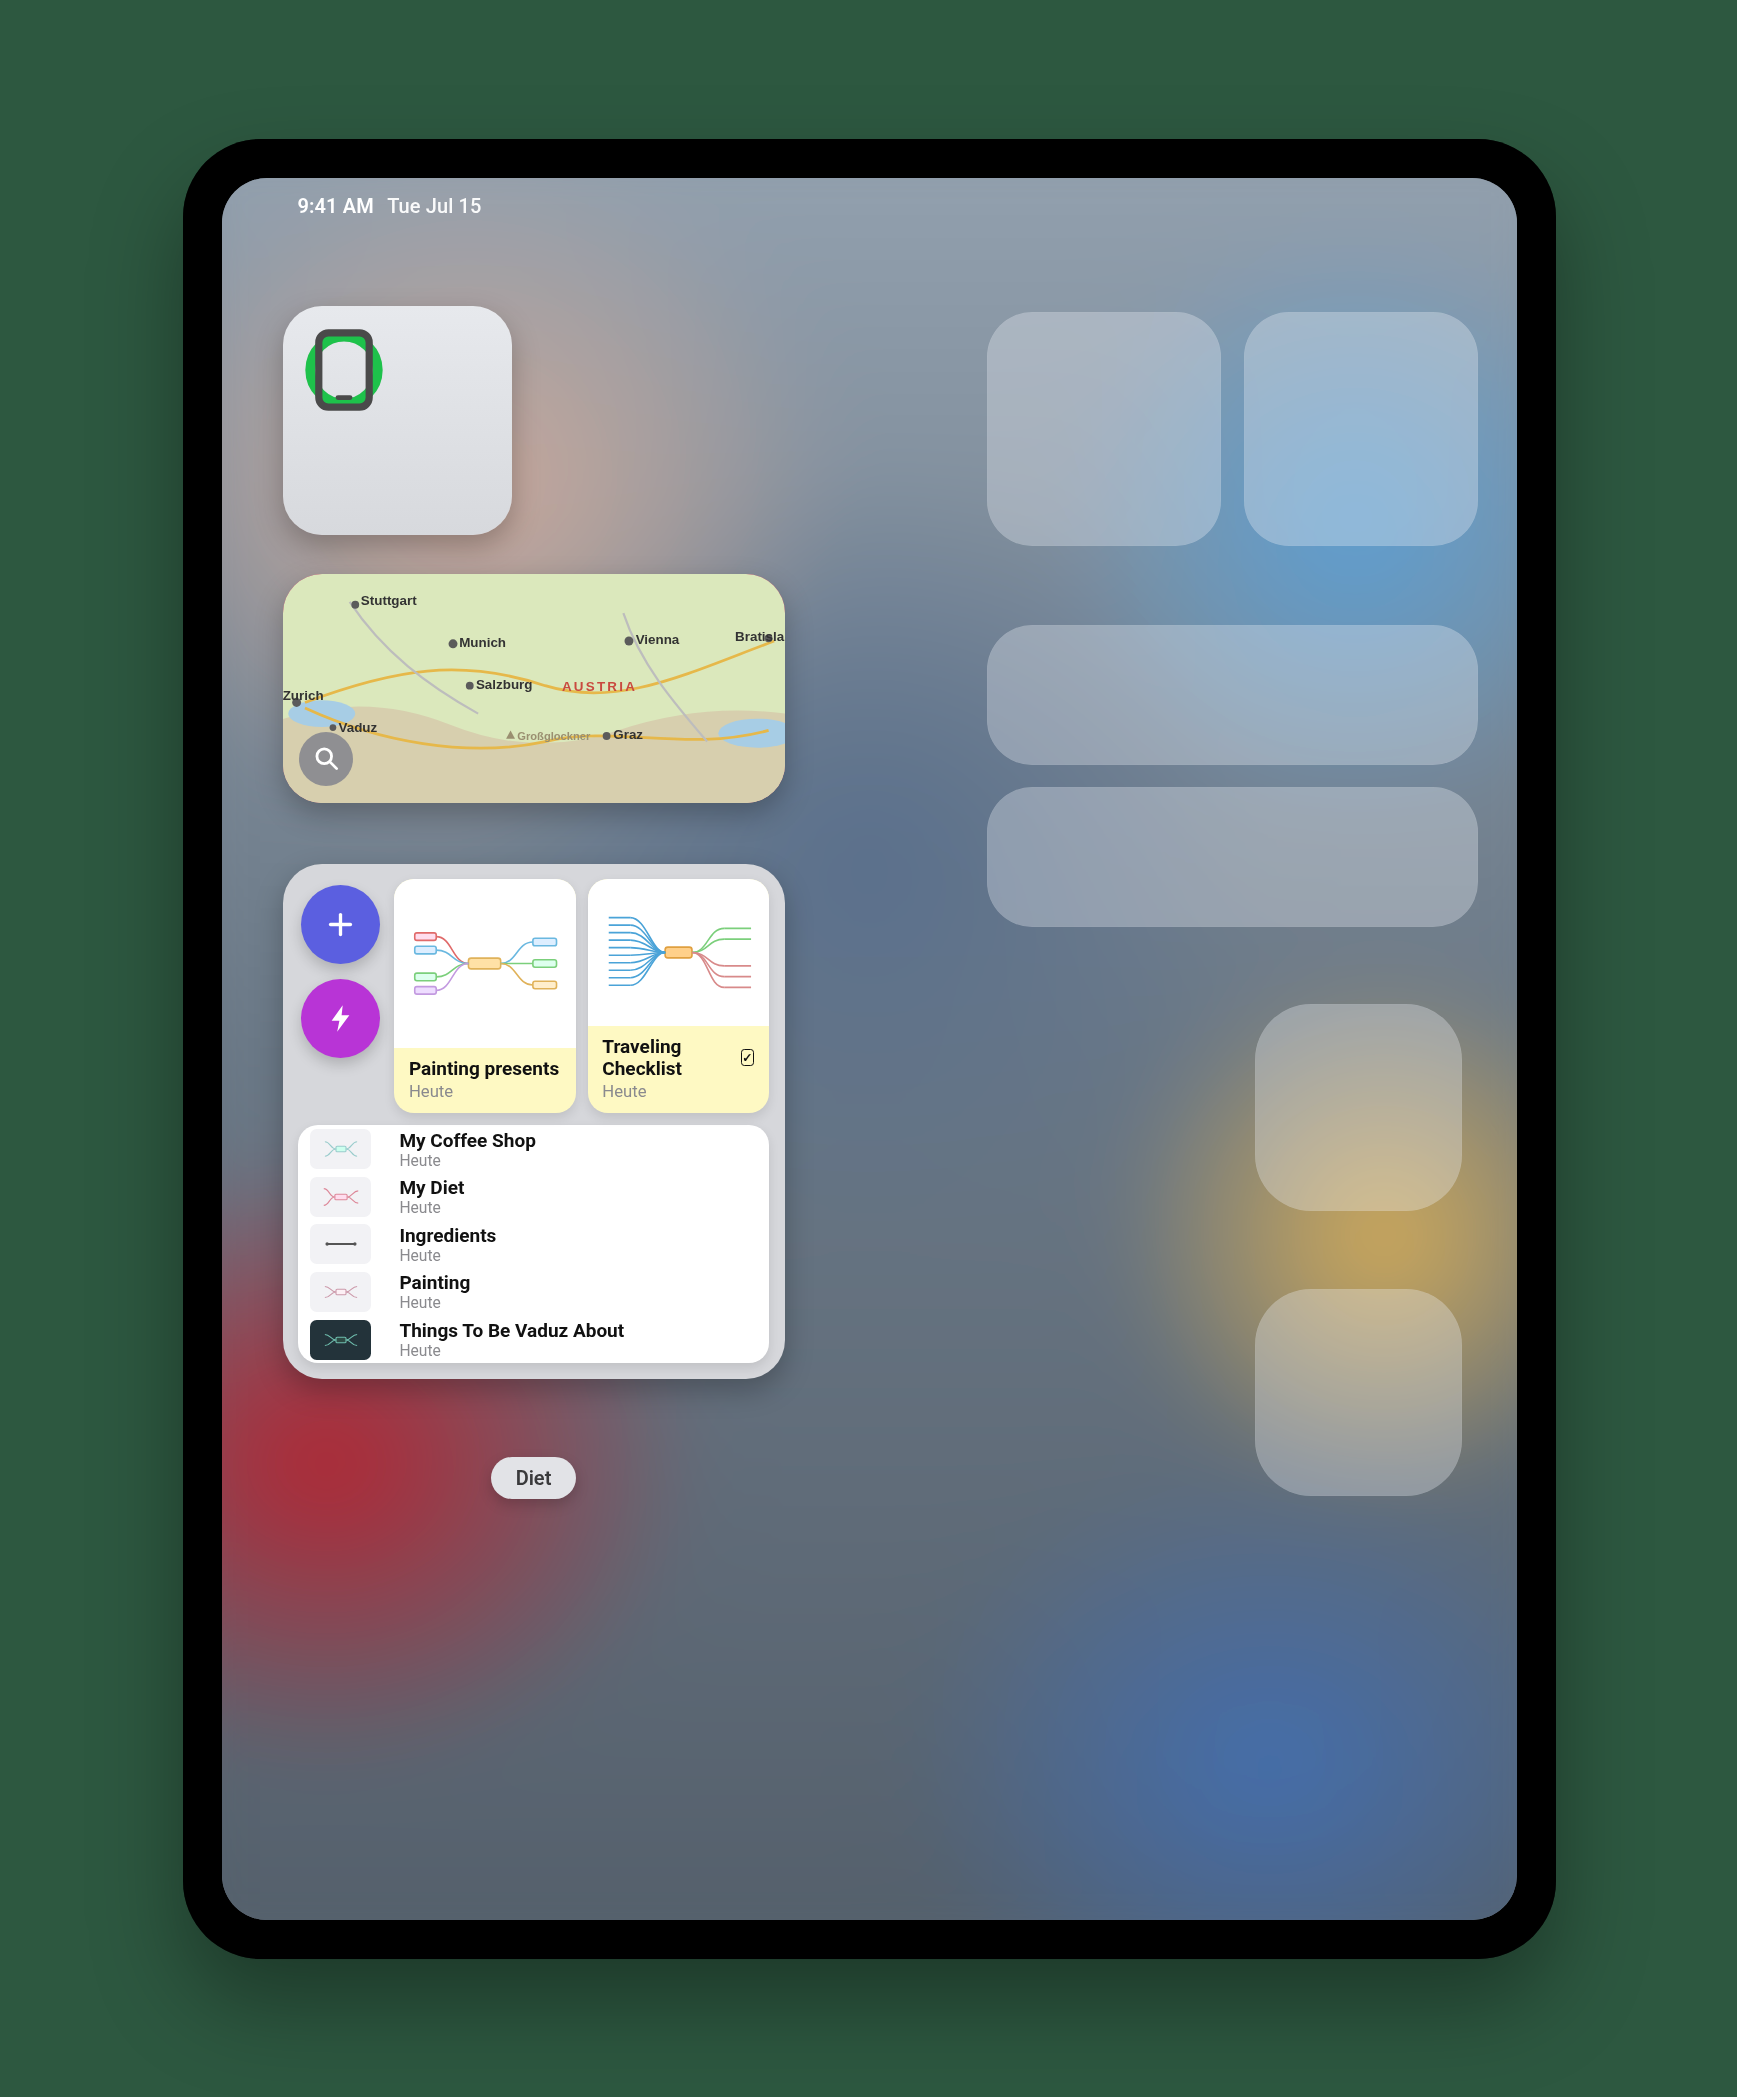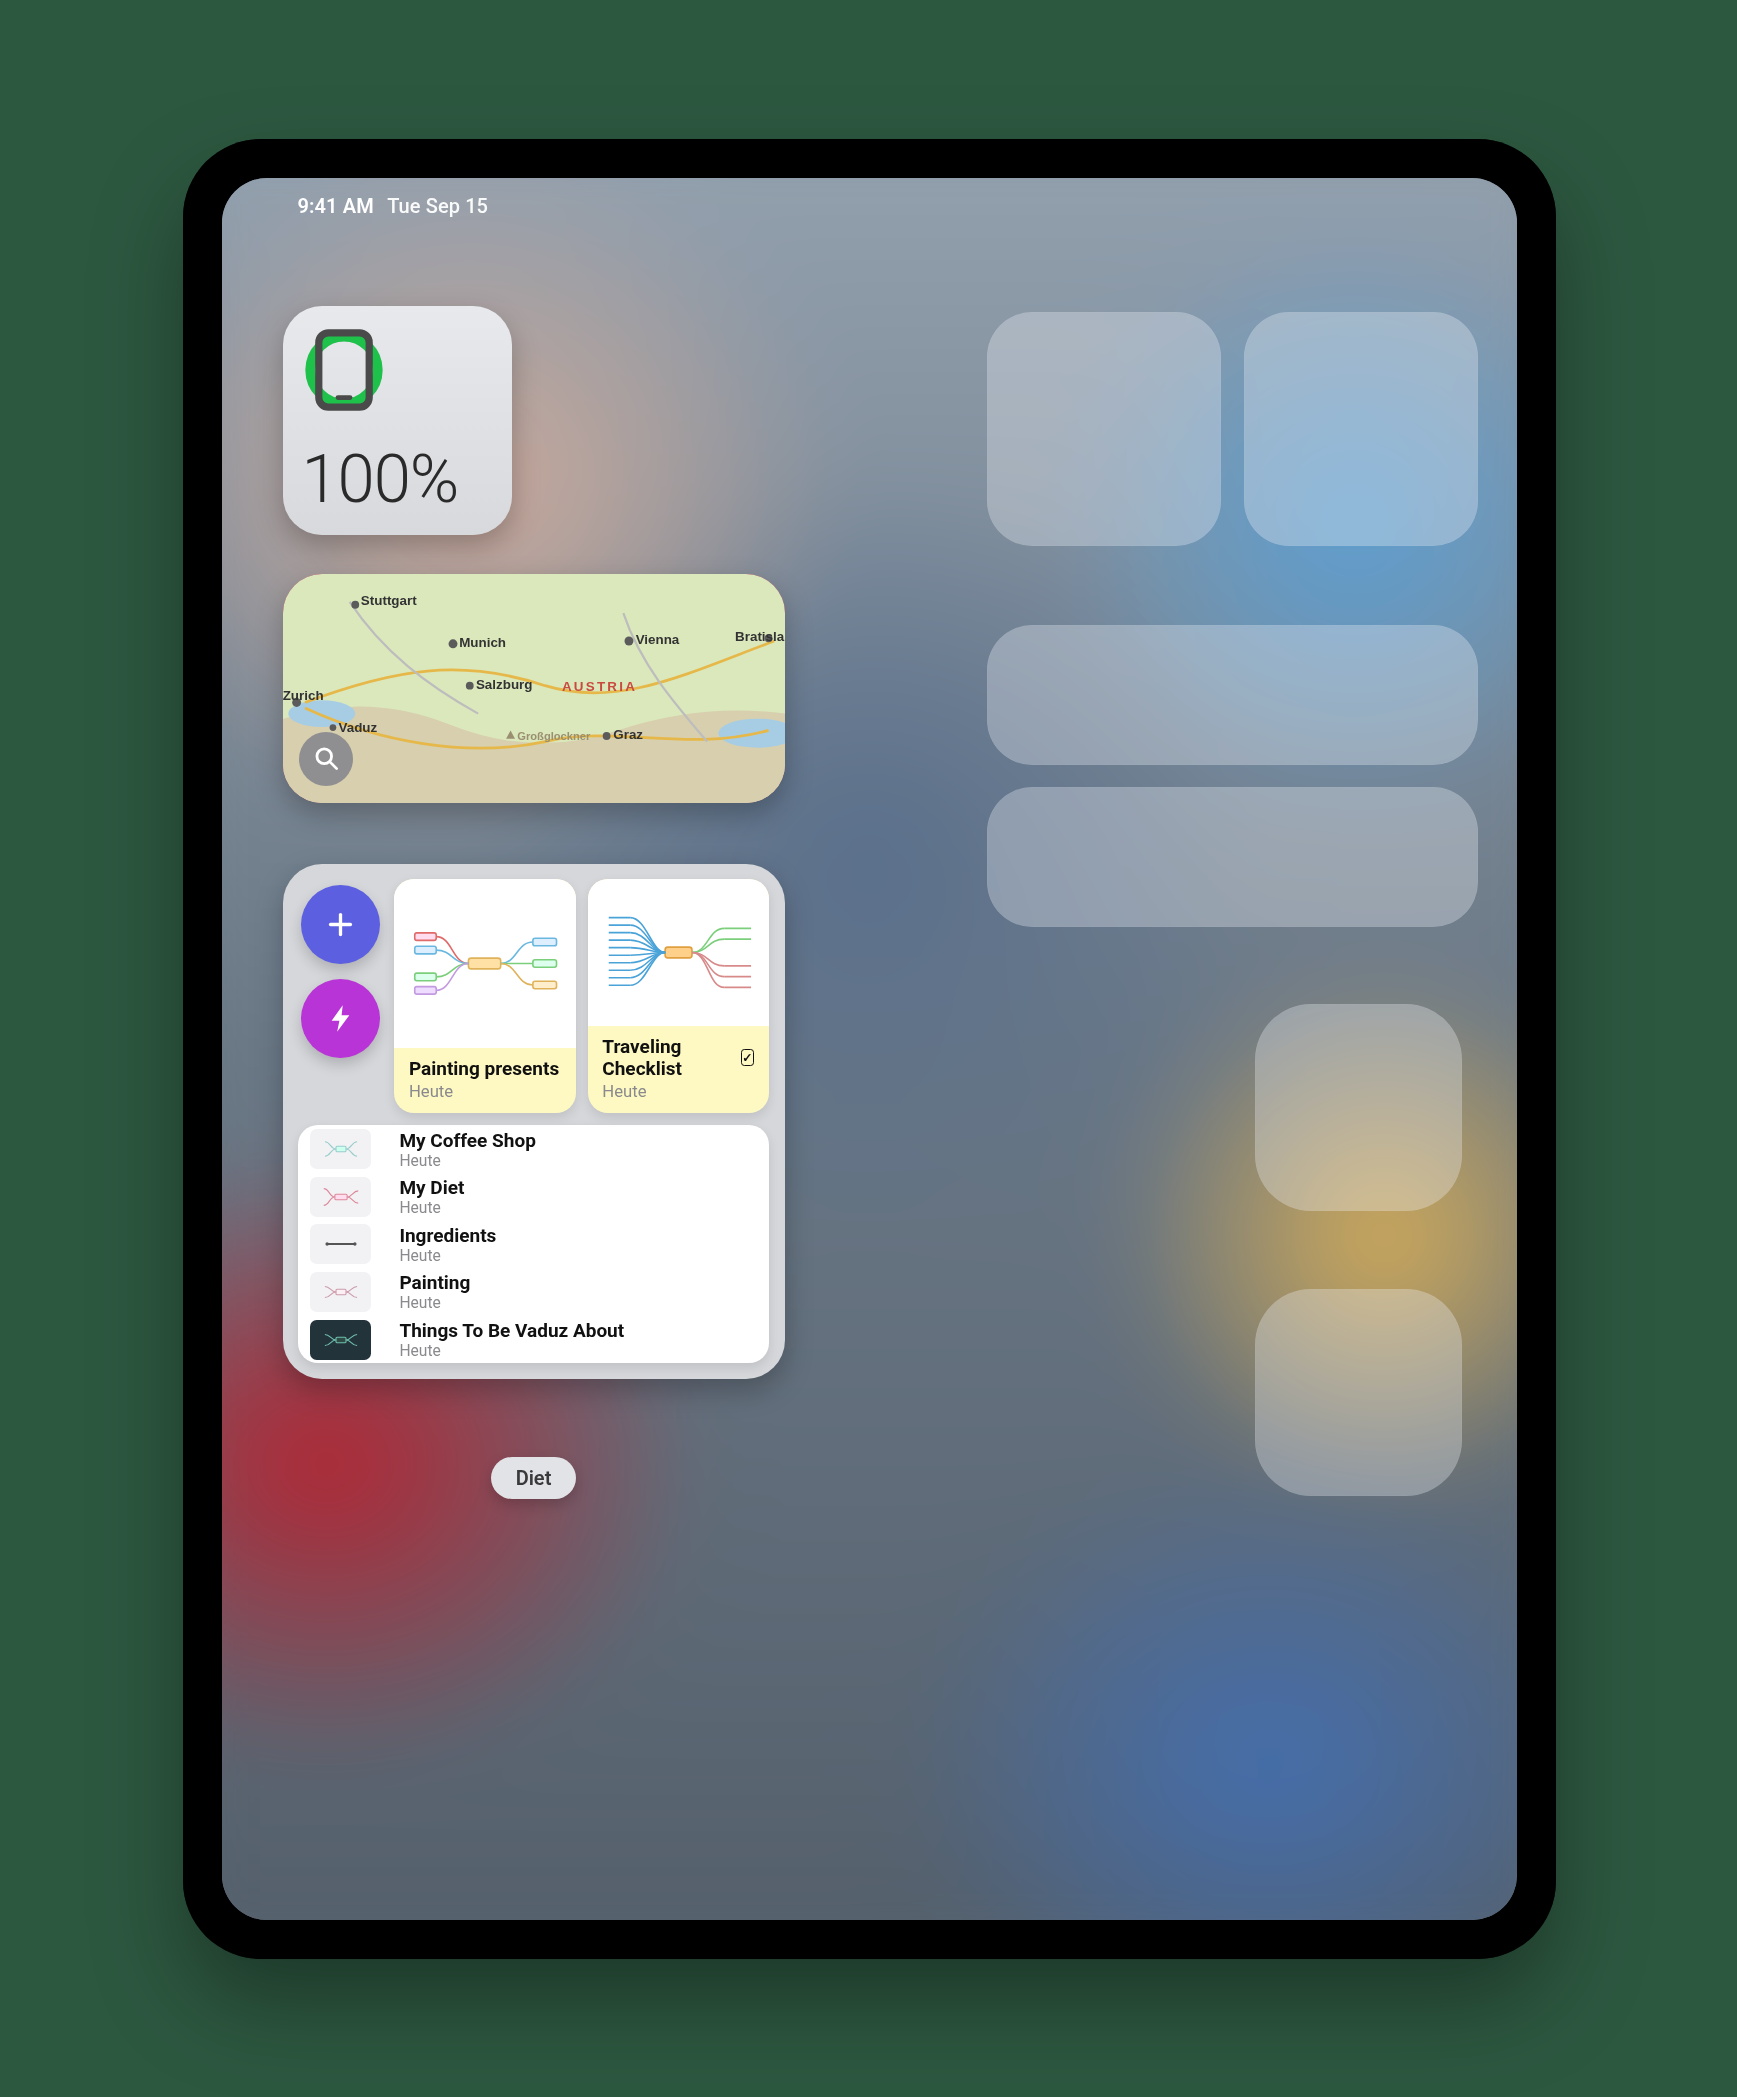--- a/index.html
+++ b/index.html
@@ -260,39 +260,38 @@
       <div class="wallpaper"></div>
       <div class="blur-tile bt1"></div>
       <div class="blur-tile bt2"></div>
       <div class="blur-tile bt3"></div>
       <div class="blur-tile bt4"></div>
       <div class="blur-tile bt5"></div>
       <div class="blur-tile bt6"></div>
 
       <div class="status-bar">
         <span class="time">9:41 AM</span>
-        <span class="date">Tue Sep 15</span>
+        <span class="date">Tue Jul 15</span>
       </div>
 
       <div class="col">
 
         <div class="battery-widget">
           <div class="battery-ring">
             <svg viewBox="0 0 100 100">
               <circle cx="50" cy="50" r="40" stroke="#d0d0d4" stroke-width="12" fill="none"></circle>
               <circle cx="50" cy="50" r="40" stroke="#1ec24b" stroke-width="12" fill="none" stroke-linecap="round" stroke-dasharray="251.2 251.2" stroke-dashoffset="0" transform="rotate(-90 50 50)"></circle>
             </svg>
             <div class="dev-icon">
               <svg width="30" height="39" viewBox="0 0 54 70">
                 <rect x="6" y="4" width="42" height="62" rx="8" ry="8" fill="none" stroke="#4a4a4a" stroke-width="6"></rect>
                 <rect x="20" y="56" width="14" height="4" rx="2" fill="#4a4a4a"></rect>
               </svg>
             </div>
           </div>
-          <div class="battery-pct">100%</div>
         </div>
 
         <div class="maps-widget">
           <svg class="map" viewBox="0 0 900 410" preserveAspectRatio="xMidYMid slice">
             <rect x="0" y="0" width="900" height="410" fill="#dbe8bc"></rect>
             <path class="mtn" d="M0,260 Q150,210 300,270 T600,280 T900,250 L900,410 L0,410 Z"></path>
             <ellipse class="lake" cx="70" cy="250" rx="60" ry="24"></ellipse>
             <ellipse class="lake" cx="850" cy="285" rx="70" ry="26"></ellipse>
             <path class="road" d="M40,230 C200,170 320,150 470,200 C600,240 720,180 880,120"></path>
             <path class="road" d="M40,240 C170,300 330,330 470,300 C600,270 720,320 870,280"></path>

